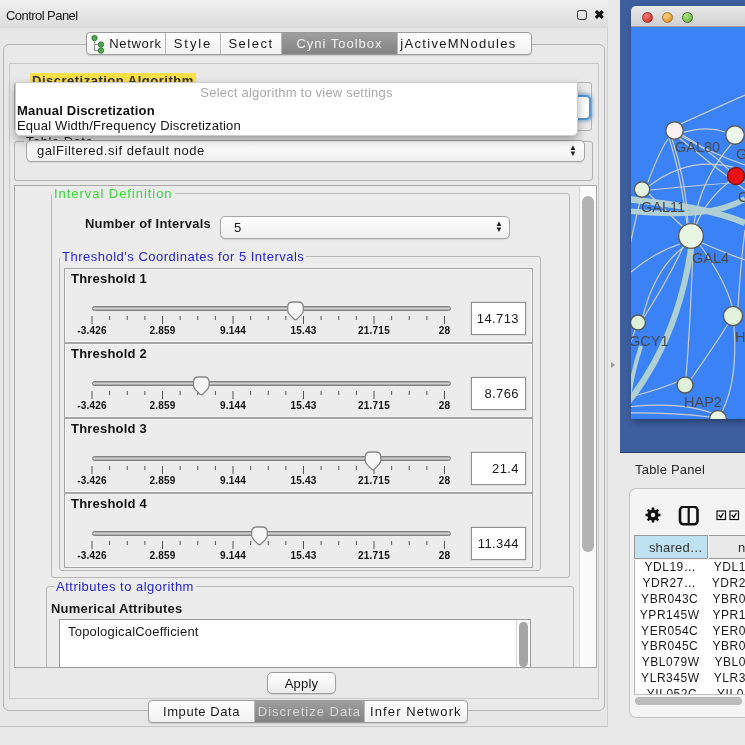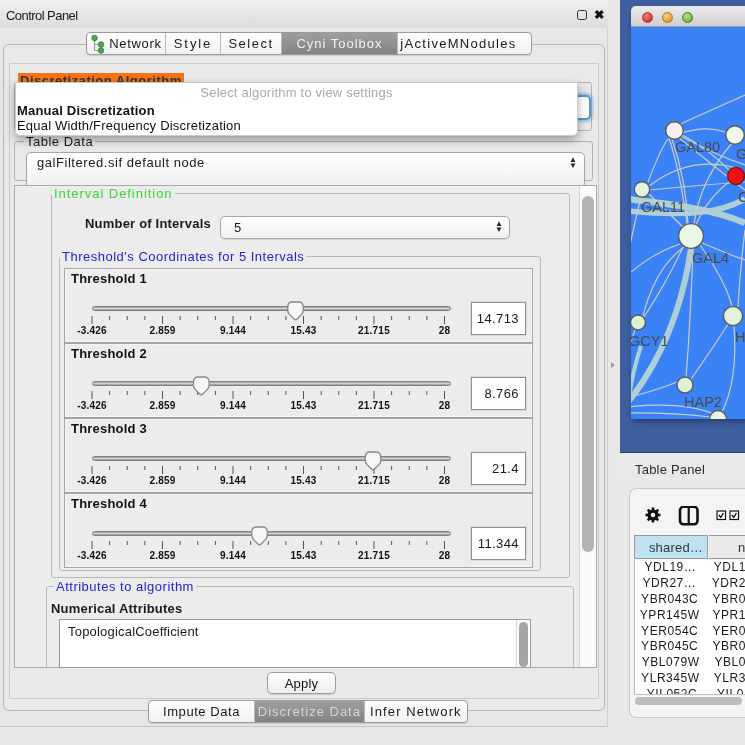--- a/index.html
+++ b/index.html
@@ -89,29 +89,29 @@
     <div class="abs txt t13">Control Panel</div>
   </div>
 <div class="abs" id="floatbtn"></div>
 <div class="abs" id="closebtn">✖</div>
 
 <div class="abs" id="tabpanel"></div>
 
 <div class="abs" id="algset"></div>
 
 <div class="abs group" style="left:14px; top:82px; width:578px; height:49px; border-radius:3px;">
-  <span class="gtitle bold" style="left:3px; top:-10px; color:#333; background:#f97316; letter-spacing:0.5px;">Discretization Algorithm</span>
+  <span class="gtitle bold" style="left:15px; top:-10px; color:#333; background:#fde047; letter-spacing:0.5px;">Discretization Algorithm</span>
 </div>
 
 <div class="abs" style="left:550px; top:95px; width:41px; height:25px; border-radius:5px; background:#fff; border:2px solid #5795d0; box-shadow:0 0 3px 2px rgba(90,150,210,0.55);"></div>
 
 <div class="abs group" style="left:14px; top:141px; width:579px; height:40px;">
   <span class="gtitle" style="left:9px; color:#1a1a1a; background:#e9e9e9;">Table Data</span>
 </div>
-<div class="abs combo" style="left:26px; top:152px; width:559px; height:36px;">
+<div class="abs combo" style="left:26px; top:140px; width:559px; height:22px;">
   <div class="abs t13" style="left:10px; top:2px; letter-spacing:0.55px;">galFiltered.sif default node</div>
   <div class="arrows" style="right:7px; top:4px;">▲<br>▼</div>
 </div>
 
 <div class="abs" id="scrollpane">
   <div id="vscroll">
       <div id="vthumb"></div>
     </div>
 
   <div class="abs group" style="left:36px; top:7px; width:519px; height:385px; border-color:#b7b7b7;">

